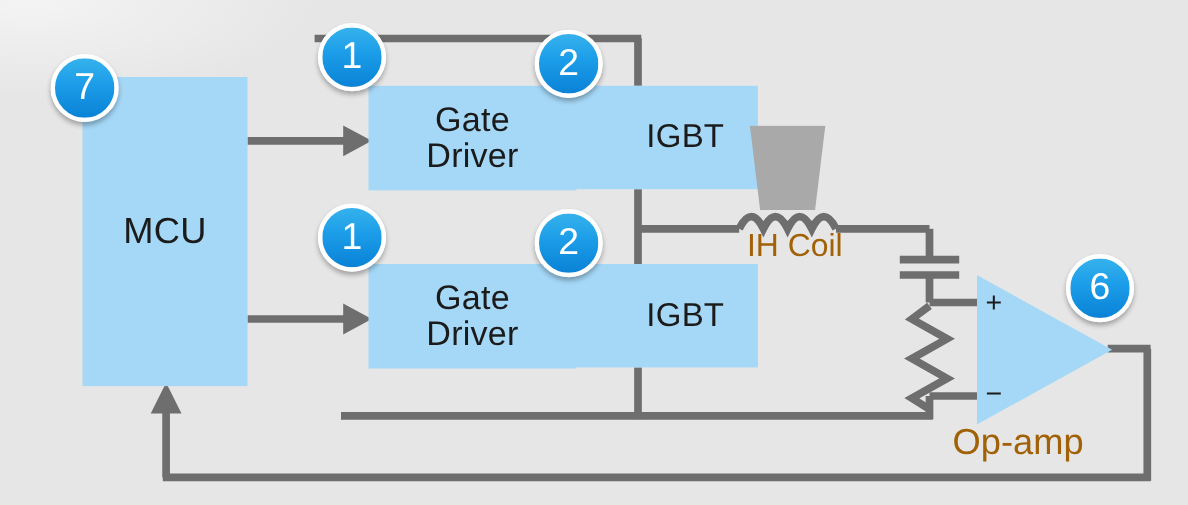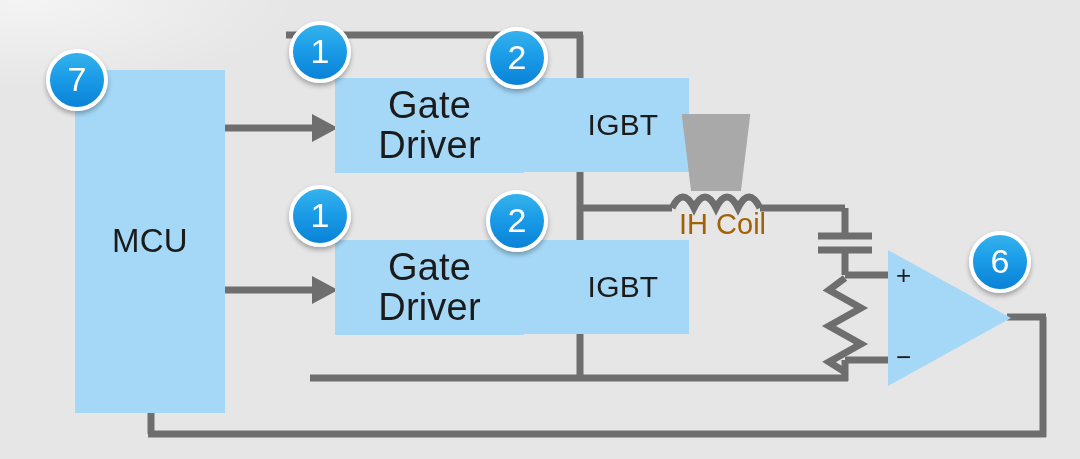--- a/index.html
+++ b/index.html
@@ -29,22 +29,22 @@
     position: absolute;
     background: #a5d8f7;
     display: flex;
     align-items: center;
     justify-content: center;
     text-align: center;
     color: #1b1b1b;
     line-height: 1.05;
     letter-spacing: .2px;
   }
-  .block-mcu   { left: 75px;  top: 70px;  width: 150px; height: 343px; font-size: 33px; }
-  .block-gd    { width: 189px; height: 95px; font-size: 38px; }
+  .block-mcu   { left: 75px;  top: 70px;  width: 150px; height: 281px; font-size: 33px; }
+  .block-gd    { width: 189px; height: 95px; font-size: 31px; }
   .block-gd-1  { left: 335px; top: 78px; }
   .block-gd-2  { left: 335px; top: 240px; }
   .block-igbt  { width: 132px; height: 94px; font-size: 30px; padding-left: 44px; }
   .block-igbt-1{ left: 513px; top: 78px; }
   .block-igbt-2{ left: 513px; top: 240px; }
 
   .pot {
     position: absolute;
     left: 677px; top: 114px;
     width: 78px; height: 77px;
@@ -177,20 +177,21 @@
     <span>IGBT</span>
   </div>
 
   <div class="pot"></div>
 
   <div class="label label-ihcoil">IH Coil</div>
 
   <div class="opamp-tri"></div>
   <div class="opamp-sign opamp-plus">+</div>
   <div class="opamp-sign opamp-minus">−</div>
+  <div class="label label-opamp">Op-amp</div>
 
   <div class="badge" style="left:46px;  top:49px;">
     <span>7</span>
   </div>
   <div class="badge" style="left:289px; top:21px;">
     <span>1</span>
   </div>
   <div class="badge" style="left:486px; top:27px;">
     <span>2</span>
   </div>

